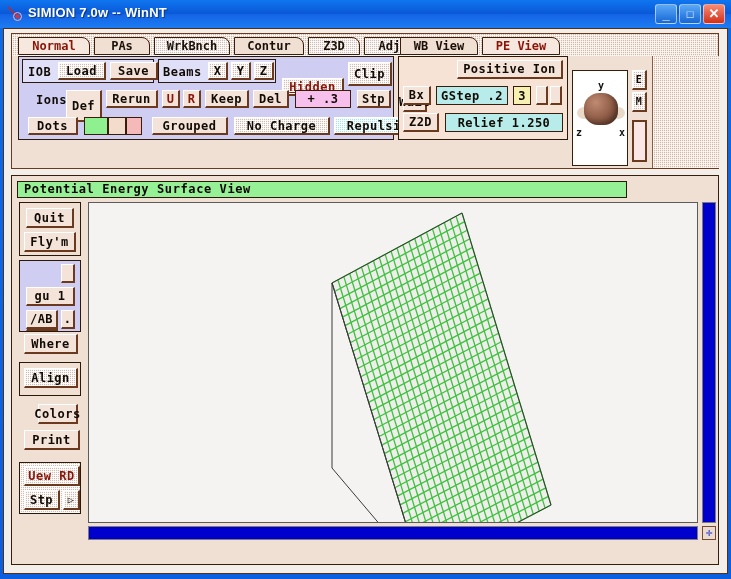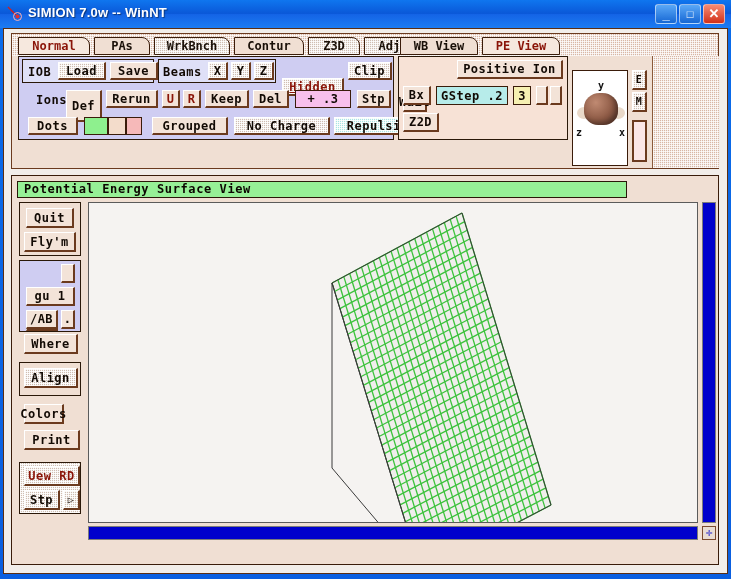--- a/index.html
+++ b/index.html
@@ -233,21 +233,21 @@
       <div class="sbtn dotted" style="left:46px;top:28px;width:48px;height:18px;">Load</div>
       <div class="sbtn" style="left:98px;top:28px;width:48px;height:18px;">Save</div>
 
       <div class="group none" style="left:146px;top:25px;width:118px;height:24px;background:#dfe0f7;border:1px solid #2a1808;"></div>
       <div class="lbl" style="left:151px;top:31px;">Beams</div>
       <div class="sbtn dotted" style="left:196px;top:28px;width:20px;height:18px;">X</div>
       <div class="sbtn dotted" style="left:219px;top:28px;width:20px;height:18px;">Y</div>
       <div class="sbtn dotted" style="left:242px;top:28px;width:20px;height:18px;">Z</div>
 
       <div class="sbtn dotted red" style="left:270px;top:44px;width:62px;height:18px;text-decoration:underline;">Hidden</div>
-      <div class="sbtn dotted" style="left:336px;top:28px;width:44px;height:18px;">Clip</div>
+      <div class="sbtn dotted" style="left:336px;top:28px;width:44px;height:24px;">Clip</div>
 
       <div class="lbl" style="left:24px;top:59px;">Ions</div>
       <div class="sbtn" style="left:54px;top:56px;width:36px;height:32px;">Def</div>
       <div class="sbtn" style="left:94px;top:56px;width:52px;height:18px;">Rerun</div>
       <div class="sbtn red" style="left:150px;top:56px;width:18px;height:18px;">U</div>
       <div class="sbtn red" style="left:171px;top:56px;width:18px;height:18px;">R</div>
       <div class="sbtn" style="left:193px;top:56px;width:44px;height:18px;">Keep</div>
       <div class="sbtn" style="left:241px;top:56px;width:36px;height:18px;">Del</div>
       <div class="field" style="left:283px;top:56px;width:56px;height:18px;background:#f7c0ec;">+  .3</div>
       <div class="sbtn" style="left:345px;top:56px;width:34px;height:18px;">Stp</div>
@@ -264,20 +264,21 @@
       <div class="sbtn" style="left:391px;top:26px;width:24px;height:19px;margin-top:33px;">Wait</div>
       <div class="sbtn" style="left:445px;top:26px;width:106px;height:19px;">Positive Ion</div>
 
       <div class="sbtn" style="left:391px;top:52px;width:28px;height:19px;">Bx</div>
       <div class="field" style="left:424px;top:52px;width:72px;height:19px;background:#b7ecea;">GStep  .2</div>
       <div class="field" style="left:501px;top:52px;width:18px;height:19px;background:#f6f0b2;">3</div>
       <div class="sbtn" style="left:524px;top:52px;width:12px;height:19px;"></div>
       <div class="sbtn" style="left:538px;top:52px;width:12px;height:19px;"></div>
 
       <div class="sbtn" style="left:391px;top:79px;width:36px;height:19px;">Z2D</div>
+      <div class="field" style="left:433px;top:79px;width:118px;height:19px;background:#b7ecea;">Relief 1.250</div>
 
       <div id="orient-box">
         <div id="orient-wing-l"></div>
         <div id="orient-wing-r"></div>
         <div id="orient-ball"></div>
         <div class="axlab" style="left:25px;top:9px;">y</div>
         <div class="axlab" style="left:3px;top:56px;">z</div>
         <div class="axlab" style="left:46px;top:56px;">x</div>
       </div>
 
@@ -303,21 +304,21 @@
         <div class="sbtn" style="left:44px;top:62px;width:14px;height:19px;position:absolute;"></div>
         <div class="sbtn" style="left:9px;top:85px;width:49px;height:19px;position:absolute;">gu  1</div>
         <div class="sbtn" style="left:9px;top:108px;width:32px;height:19px;position:absolute;">/AB</div>
         <div class="sbtn" style="left:44px;top:108px;width:14px;height:19px;position:absolute;">.</div>
 
         <div class="sbtn" style="left:7px;top:132px;width:54px;height:20px;position:absolute;">Where</div>
 
         <div class="sb-group" style="top:160px;height:34px;background:#f0dfd3;border:1px solid #2a1808;"></div>
         <div class="sbtn dotted" style="left:7px;top:166px;width:54px;height:20px;position:absolute;">Align</div>
 
-        <div class="sbtn" style="left:7px;top:202px;width:40px;height:20px;position:absolute;">Colors</div>
+        <div class="sbtn" style="left:21px;top:202px;width:40px;height:20px;position:absolute;">Colors</div>
         <div class="sbtn" style="left:7px;top:228px;width:56px;height:20px;position:absolute;">Print</div>
 
         <div class="sb-group dot" style="top:260px;height:52px;"></div>
         <div class="sbtn dotted red" style="left:7px;top:264px;width:56px;height:20px;position:absolute;">Uew RD</div>
         <div class="sbtn dotted" style="left:7px;top:288px;width:36px;height:20px;position:absolute;">Stp</div>
         <div class="sbtn dotted" style="left:46px;top:288px;width:17px;height:20px;position:absolute;font-size:10px;">▷</div>
       </div>
 
       <div id="plot-frame">
         <svg id="mesh-svg" width="608" height="319" viewBox="0 0 608 319">

